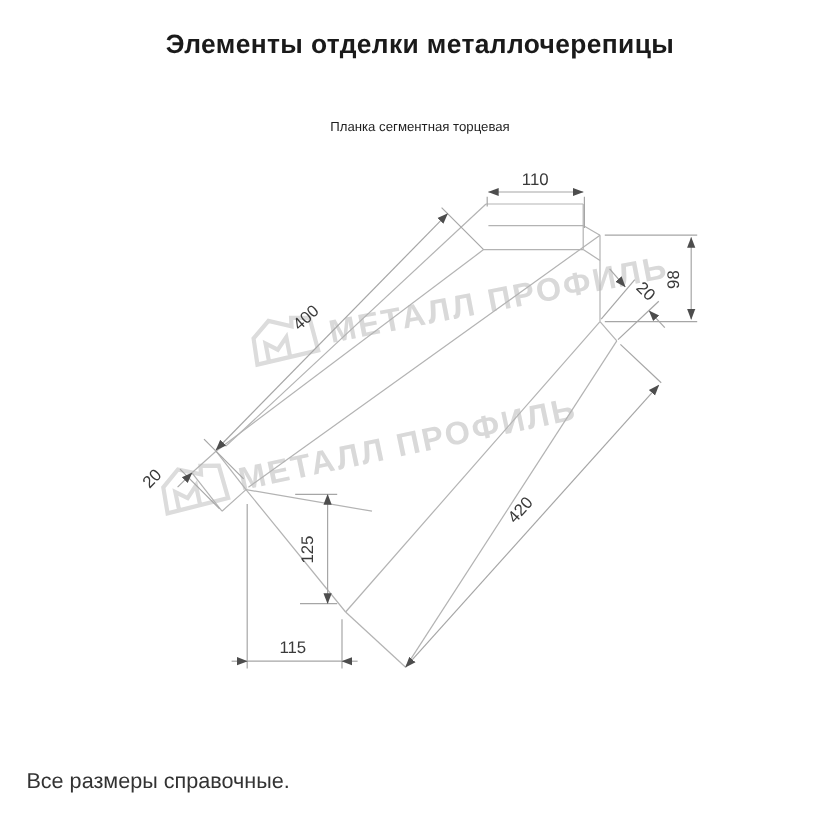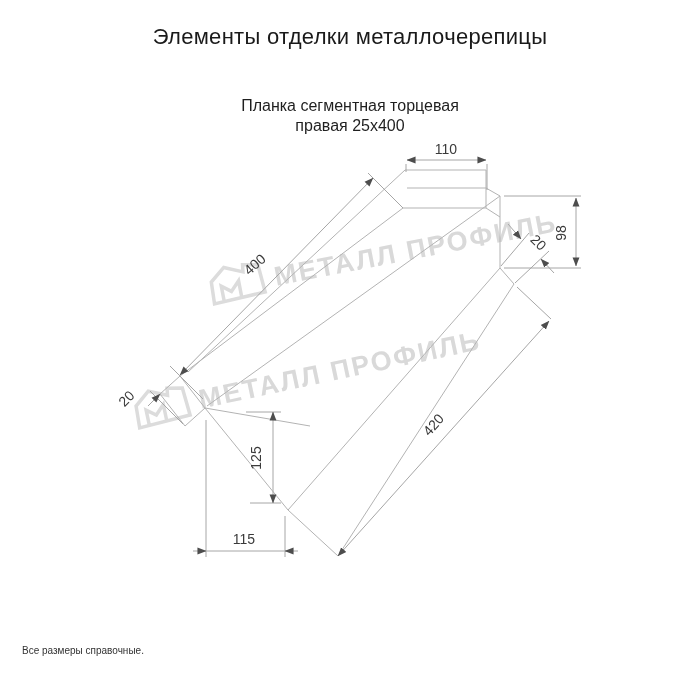--- a/index.html
+++ b/index.html
@@ -1,41 +1,40 @@
 <!DOCTYPE html>
 <html><head>
 <meta charset="utf-8">
 <style>
   html,body{margin:0;padding:0;background:#ffffff;}
   .page{position:relative;width:700px;height:700px;background:#fff;overflow:hidden;
         font-family:"Liberation Sans","DejaVu Sans",sans-serif;}
   .title{position:absolute;left:0;top:24px;width:700px;text-align:center;
-         font-size:22px;font-weight:normal;color:#1a1a1a;letter-spacing:.3px;}
+         font-size:22px;font-weight:bold;color:#1a1a1a;letter-spacing:.3px;}
   .subtitle{position:absolute;left:0;top:96px;width:700px;text-align:center;
-            font-size:16px;color:#1f1f1f;line-height:20px;}
-  .notes{position:absolute;left:22px;top:643px;font-size:10px;color:#333;line-height:16px;}
+            font-size:11px;color:#1f1f1f;line-height:20px;}
+  .notes{position:absolute;left:22px;top:643px;font-size:18px;color:#333;line-height:16px;}
   svg{position:absolute;left:0;top:0;}
   .dl{stroke:#b3b3b3;stroke-width:1;fill:none;}
   .dim{stroke:#a6a6a6;stroke-width:1;fill:none;}
   .dtxt{fill:#3a3a3a;font-size:14px;font-family:"Liberation Sans","DejaVu Sans",sans-serif;}
   .wm{fill:none;stroke:#dcdcdc;}
   .wmtxt{fill:#d9d9d9;font-size:27px;font-weight:bold;letter-spacing:2px;
          font-family:"Liberation Sans","DejaVu Sans",sans-serif;}
   .soft{filter:blur(.5px);}
 </style>
 </head>
 <body>
 
 <div class="page">
 
   <div class="title">Элементы отделки металлочерепицы</div>
 
   <div class="subtitle">
     <div>Планка сегментная торцевая</div>
-    <div>правая 25х400</div>
   </div>
 
   <svg width="700" height="700" viewBox="0 0 700 700">
     <defs>
       <marker id="arr" viewBox="0 0 10 10" refX="9.5" refY="5" markerWidth="9" markerHeight="9" orient="auto-start-reverse">
         <path d="M0,1.2 L10,5 L0,8.8 z" fill="#4d4d4d"></path>
       </marker>
     </defs>
 
     <g class="soft">

